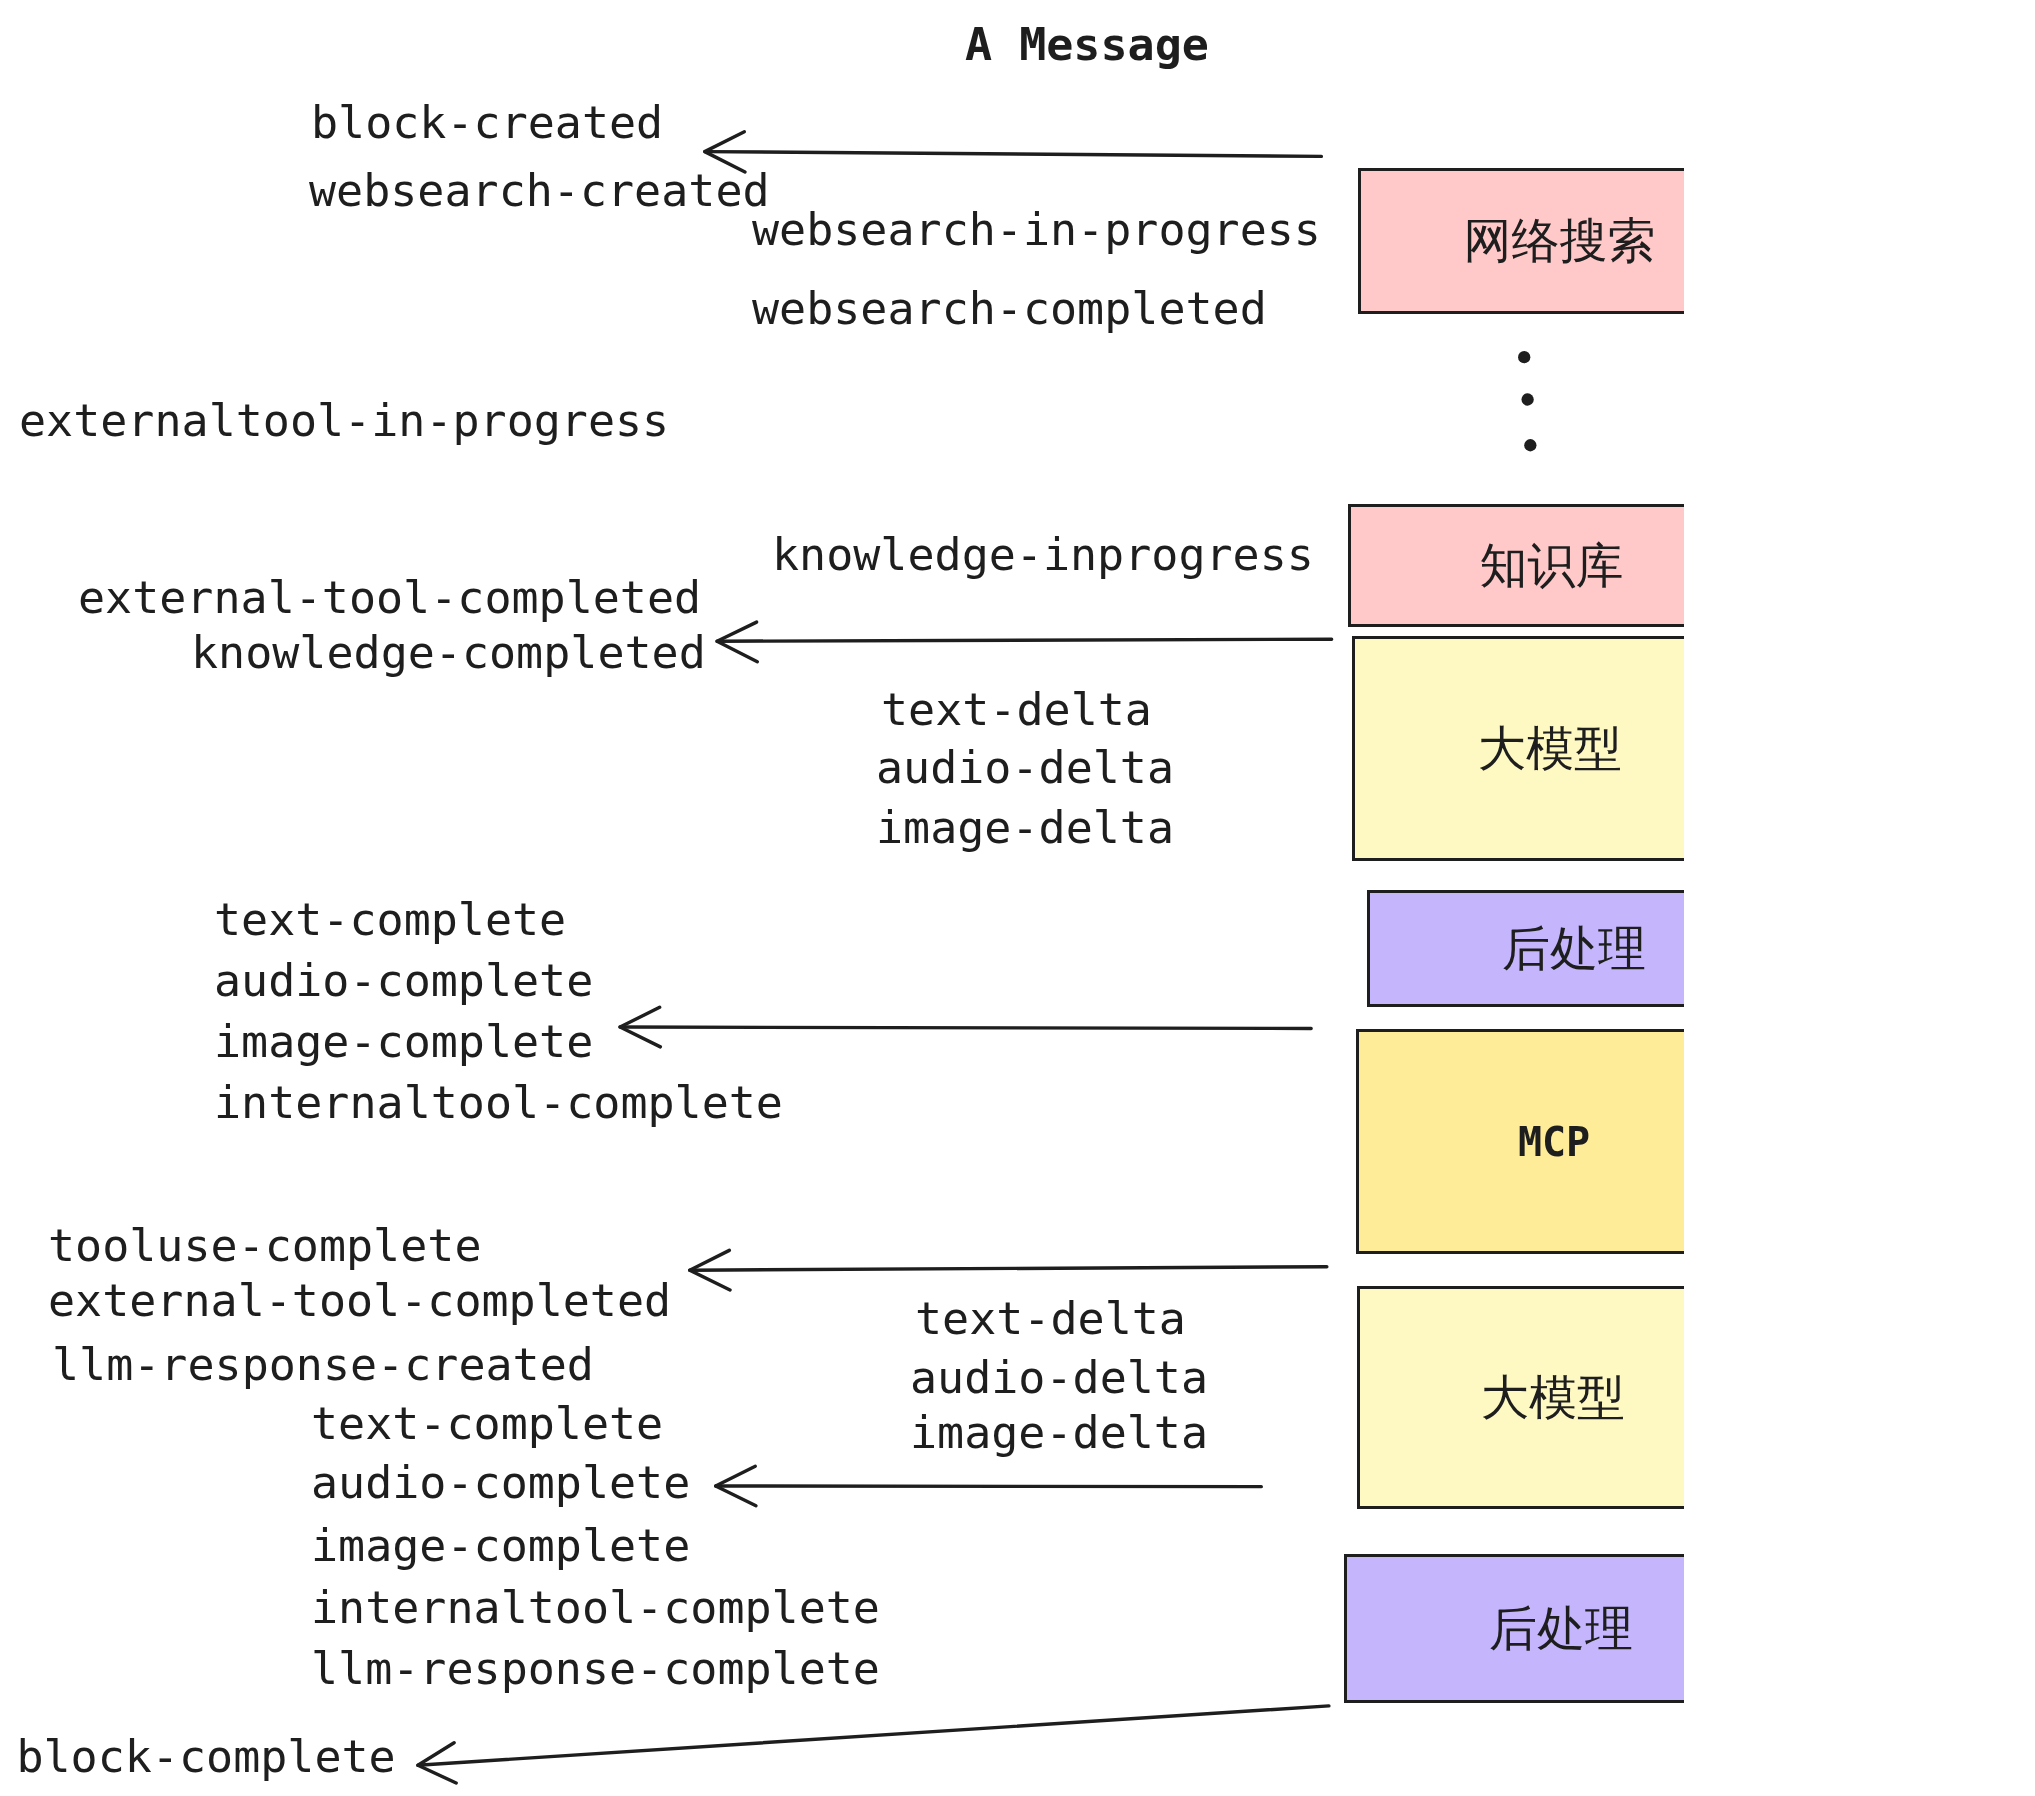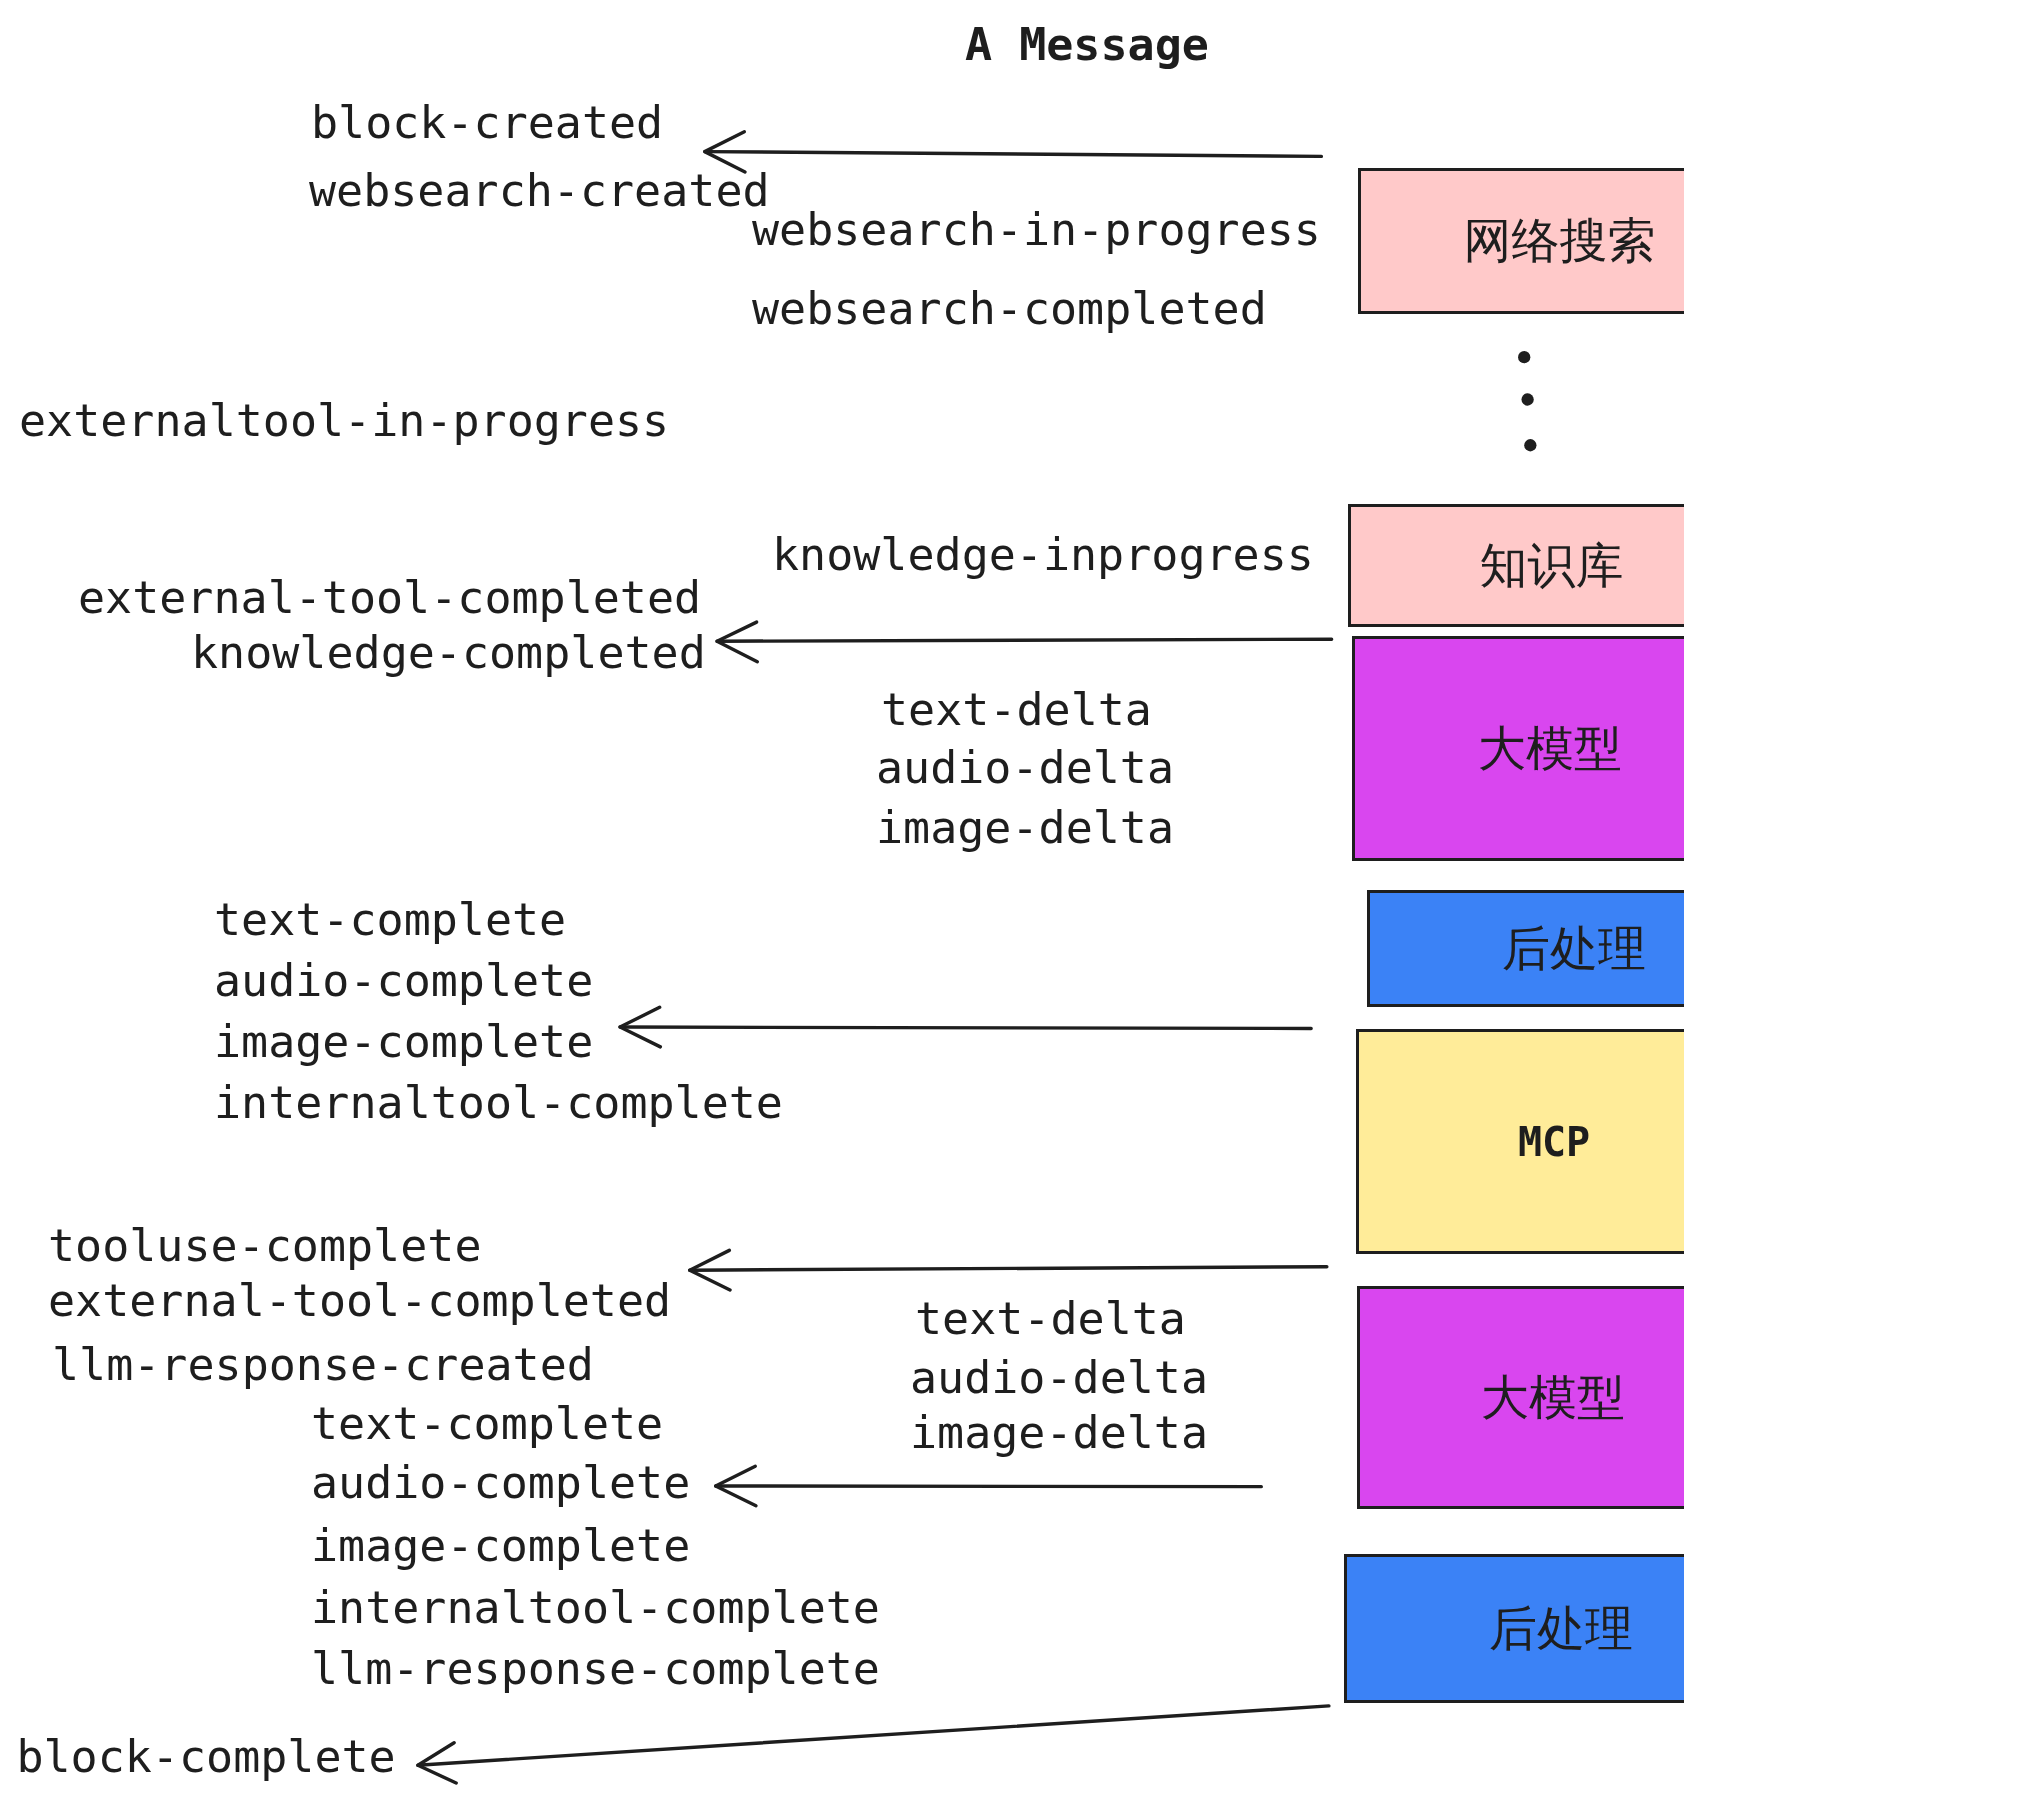--- a/index.html
+++ b/index.html
@@ -4,23 +4,23 @@
 <style>
   html,body{margin:0;padding:0;background:#fff;}
   #canvas{position:relative;width:1684px;height:1796px;background:#ffffff;overflow:hidden;
           font-family:"DejaVu Sans Mono","Liberation Mono",monospace;color:#1e1e1e;}
   .evt{position:absolute;font-size:45px;line-height:1.05;white-space:nowrap;color:#1e1e1e;}
   .title{position:absolute;font-size:45px;font-weight:bold;white-space:nowrap;color:#1e1e1e;}
   .box{position:absolute;box-sizing:border-box;border:3.4px solid #1e1e1e;
        display:flex;align-items:center;justify-content:center;
        font-family:"DejaVu Sans","Liberation Sans",sans-serif;font-size:48px;color:#1e1e1e;}
   .box.pink{background:#ffc9c9;padding-left:14px;}
-  .box.green{background:#d946ef;}
+  .box.green{background:#fef9c3;}
   .box.yellow{background:#ffec99;}
-  .box.white{background:#3b82f6;}
+  .box.white{background:#c4b5fd;}
   .box .mono{font-family:"DejaVu Sans Mono","Liberation Mono",monospace;font-size:40px;font-weight:bold;}
   .side{position:absolute;font-family:"DejaVu Sans","Liberation Sans",sans-serif;
         font-size:48px;white-space:nowrap;color:#ec4899;background:#ffffff;}
   svg{position:absolute;left:0;top:0;pointer-events:none;}
   .stroke{fill:none;stroke:#1e1e1e;stroke-width:5;stroke-linecap:round;stroke-linejoin:round;}
   .dotfill{fill:#1e1e1e;stroke:none;}
 </style>
 </head>
 <body>
 

